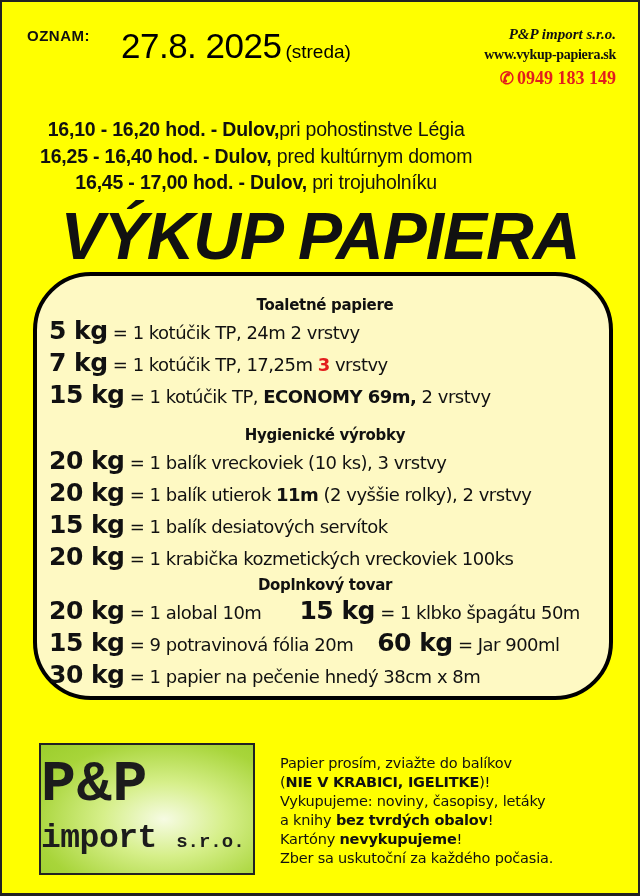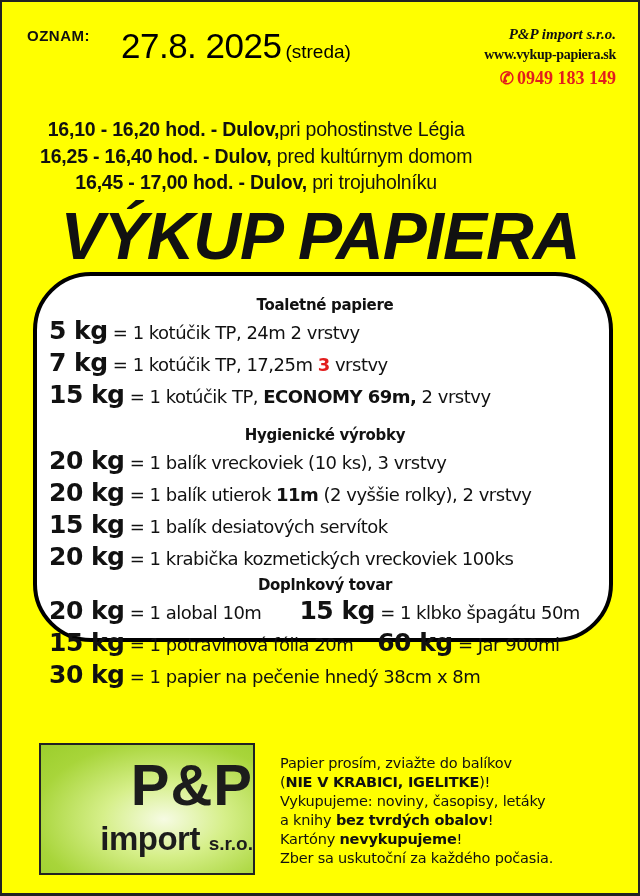--- a/index.html
+++ b/index.html
@@ -48,45 +48,45 @@
 
   
   .big-title {
     position: absolute; left: 0; width: 640px; top: 200px; text-align: center;
     font-weight: bold; font-style: italic; font-size: 66px; letter-spacing: -1px;
     line-height: 72px;
   }
 
   
   .card {
-    position: absolute; left: 33px; top: 272px; width: 580px; height: 370px;
+    position: absolute; left: 33px; top: 272px; width: 580px; height: 428px;
     box-sizing: border-box;
-    background: #ffffff; border: 4px solid #000; border-radius: 58px;
+    background: #fef9c3; border: 4px solid #000; border-radius: 58px;
   }
   .card-inner {
     position: absolute; left: 12px; top: 18px; right: 8px;
     font-family: "DejaVu Sans", sans-serif;
   }
   .sec-title {
     text-align: center; font-weight: bold; font-size: 15px; line-height: 22px;
     letter-spacing: -0.3px;
   }
   .row { white-space: nowrap; font-size: 18px; line-height: 30px; letter-spacing: -0.5px; }
   .row .kg { font-weight: bold; font-size: 25px; letter-spacing: -0.5px; }
   .row .b { font-weight: bold; }
   .row .red { color: #e21d1d; font-weight: bold; }
   .row .gap { display: inline-block; width: 24px; }
 
   
   .logo {
     position: absolute; left: 39px; top: 743px; width: 216px; height: 132px;
     box-sizing: border-box; border: 2px solid #222;
     background: radial-gradient(ellipse at 58% 58%, #f6fbe3 0%, #d6ef8a 35%, #a8d53a 75%, #9cce2c 100%);
-    text-align: right;
-    font-family: Liberation Sans, sans-serif; color: #1c1c1c;
+    text-align: left;
+    font-family: Liberation Mono, monospace; color: #1c1c1c;
   }
   .logo .pp { font-weight: bold; font-size: 58px; line-height: 64px; margin-top: 8px; letter-spacing: 1px; }
   .logo .imp { font-weight: bold; font-size: 33px; line-height: 40px; margin-top: 2px; letter-spacing: -0.5px; }
   .logo .imp .sro { font-size: 19px; letter-spacing: 0px; }
 
   
   .notes {
     position: absolute; left: 280px; width: 350px; top: 754px; text-align: left;
     font-family: "DejaVu Sans", sans-serif; font-size: 14.5px; line-height: 19px;
     letter-spacing: -0.2px;
@@ -126,21 +126,21 @@
     <div class="row" style="margin-bottom:12px;"><span class="kg">15 kg</span><span> = 1 kotúčik TP, </span><span class="b">ECONOMY 69m,</span><span> 2 vrstvy</span></div>
 
     <div class="sec-title">Hygienické výrobky</div>
     <div class="row"><span class="kg">20 kg</span><span> = 1 balík vreckoviek (10 ks), 3 vrstvy</span></div>
     <div class="row"><span class="kg">20 kg</span><span> = 1 balík utierok </span><span class="b">11m</span><span> (2 vyššie rolky), 2 vrstvy</span></div>
     <div class="row"><span class="kg">15 kg</span><span> = 1 balík desiatových servítok</span></div>
     <div class="row"><span class="kg">20 kg</span><span> = 1 krabička kozmetických vreckoviek 100ks</span></div>
 
     <div class="sec-title">Doplnkový tovar</div>
     <div class="row"><span class="kg">20 kg</span><span> = 1 alobal 10m</span><span class="gap"></span><span class="kg" style="margin-left:14px;">15 kg</span><span> = 1 klbko špagátu 50m</span></div>
-    <div class="row"><span class="kg">15 kg</span><span> = 1 potravinová fólia 20m</span><span class="gap"></span><span class="kg">60 kg</span><span> = Jar 900ml</span></div>
+    <div class="row"><span class="kg">15 kg</span><span> = 9 potravinová fólia 20m</span><span class="gap"></span><span class="kg">60 kg</span><span> = Jar 900ml</span></div>
     <div class="row"><span class="kg">30 kg</span><span> = 1 papier na pečenie hnedý 38cm x 8m</span></div>
   </div>
 </div>
 
 <div class="logo">
   <div class="pp">P&amp;P</div>
   <div class="imp"><span>import</span> <span class="sro">s.r.o.</span></div>
 </div>
 
 <div class="notes">

